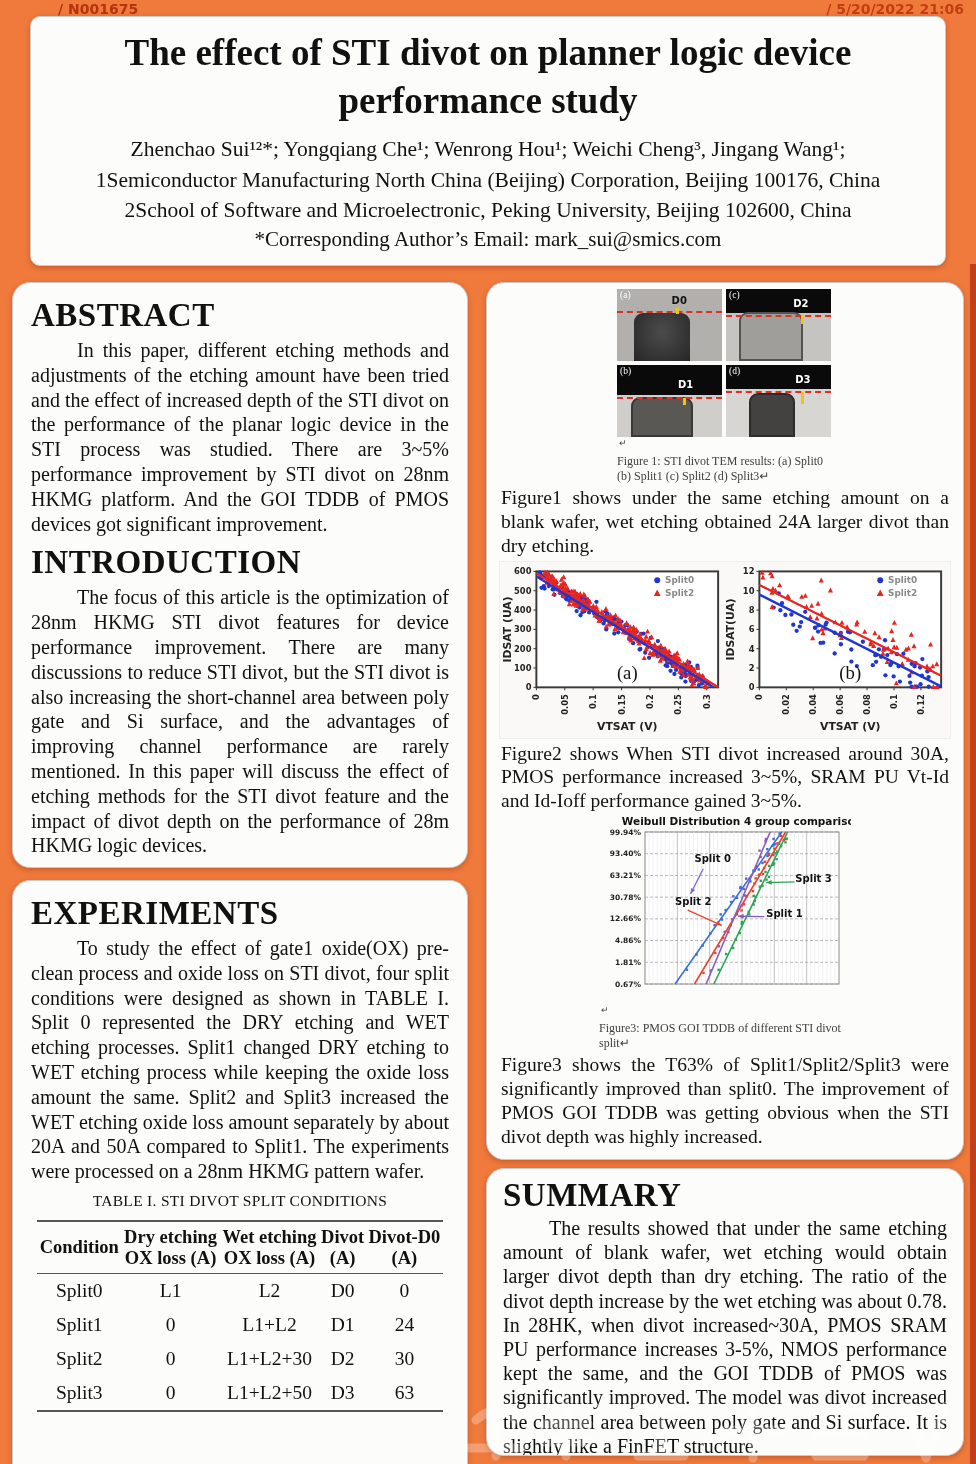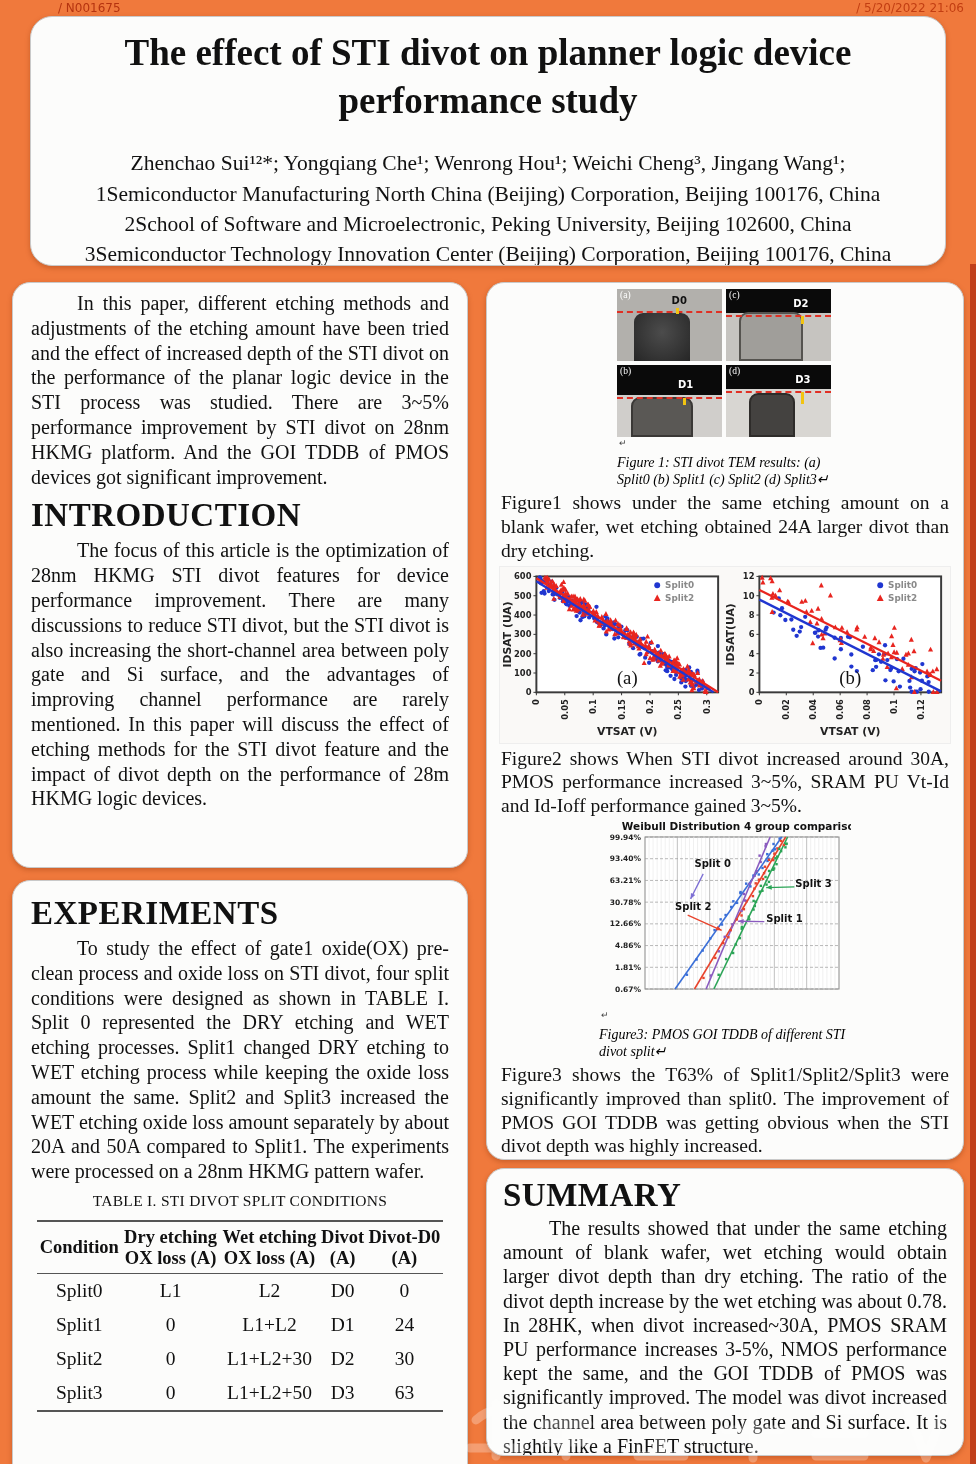--- a/index.html
+++ b/index.html
@@ -1,28 +1,28 @@
 <!DOCTYPE html>
 <html><head>
 <meta charset="utf-8">
 <style>
   html,body{margin:0;padding:0;}
   body{width:976px;height:1464px;position:relative;background:#F0793C;overflow:hidden;
        font-family:"Liberation Serif",serif;color:#111;}
   .edge-strip{position:absolute;top:264px;right:0;width:6px;bottom:0;background:#C0401C;}
-  .topmeta{position:absolute;top:1px;font-family:"DejaVu Sans",sans-serif;font-size:12px;
-           font-weight:normal;color:#B5330F;}
+  .topmeta{position:absolute;top:1px;font-family:"DejaVu Sans",sans-serif;font-size:14px;
+           font-weight:bold;color:#B5330F;}
   #meta-left{left:58px;}
   #meta-right{right:12px;color:#C23E12;}
   .panel{position:absolute;background:#FCFCFB;border:1px solid #c9c9c9;border-radius:18px;
          box-shadow:0 2px 5px rgba(130,45,5,.35);box-sizing:border-box;overflow:hidden;}
-  #header-panel{left:30px;top:16px;width:916px;height:250px;border-radius:22px;
+  #header-panel{left:30px;top:16px;width:916px;height:250px;border-radius:10px;
                 text-align:center;padding-top:12px;}
   .title{font-size:37px;font-weight:bold;line-height:1.3;}
-  .authors{font-size:21.5px;margin-top:23px;line-height:1.42;}
+  .authors{font-size:21.5px;margin-top:9px;line-height:1.42;}
   .affil{font-size:21.5px;line-height:1.40;}
   .email{font-size:21px;line-height:1.40;}
   #panel-left1{left:12px;top:282px;width:456px;height:586px;padding:8px 18px;}
   #panel-left2{left:12px;top:880px;width:456px;height:691px;padding:8px 18px;}
   #panel-right1{left:486px;top:282px;width:478px;height:878px;padding:2px 12px;}
   #panel-right2{left:486px;top:1168px;width:478px;height:288px;padding:6px 16px;}
   .h1{font-size:33px;font-weight:bold;margin:6px 0 4px 0;letter-spacing:.5px;}
   .results-h{font-size:31px;margin:4px 0 2px 2px;white-space:nowrap;}
   .body-text{font-size:20px;line-height:1.24;text-align:justify;text-indent:2.3em;}
   .rpara{font-size:19.5px;line-height:1.22;text-align:justify;margin:3px 2px;}
@@ -58,21 +58,21 @@
   .tem-b .gate{left:13%;width:56%;height:50%;background:#5a5855;border:2px solid #3a3836;}
   .tem-b .dash{top:44%;}
   .tem-b .tag{color:#fff;top:20%;left:58%;}
   .tem-b .tick{top:46%;left:63%;height:7px;}
   .tem-d{background:#d8d6d2;}
   .tem-d .top{height:34%;}
   .tem-d .gate{left:22%;width:40%;height:56%;background:#444240;border:2px solid #2e2c2a;}
   .tem-d .dash{top:36%;}
   .tem-d .tag{color:#fff;top:12%;left:66%;}
   .tem-d .tick{top:38%;left:71%;height:12px;}
-  .figcap{font-style:italic;font-size:14px;line-height:1.22;margin:6px 0 2px;color:#000000;}
+  .figcap{font-size:12px;line-height:1.22;margin:6px 0 2px;color:#404040;}
   .figcap2{font-style:italic;font-size:16px;line-height:1.25;margin:4px 10px 2px 30px;}
   .retmark{font-size:9px;color:#444;line-height:1;margin:2px 0 0 2px;}
   .fig2-wrap{display:flex;justify-content:space-between;background:#faf9f7;border:1px solid #eee;
              padding:3px 2px;margin-top:2px;}
   .fig3-wrap{width:252px;margin:2px auto 0;}
   svg{display:block;}
   .wavy{text-decoration-line:underline;text-decoration-style:wavy;text-decoration-color:#e03024;}
   #watermark{position:absolute;right:0;bottom:-6px;width:520px;height:80px;opacity:.5;pointer-events:none;}
 </style>
 </head>
@@ -83,25 +83,25 @@
 <div class="topmeta" id="meta-right">/ 5/20/2022 21:06</div>
 
 <div class="panel" id="header-panel">
   <div class="title">
     <div>The effect of STI divot on planner logic device</div>
     <div>performance study</div>
   </div>
   <div class="authors">Zhenchao Sui¹²*; Yongqiang Che¹; Wenrong Hou¹; Weichi Cheng³, Jingang Wang¹;</div>
   <div class="affil">1Semiconductor Manufacturing North China (Beijing) Corporation, Beijing 100176, China</div>
   <div class="affil">2School of Software and Microelectronic, Peking University, Beijing 102600, China</div>
-  <div class="affil">3Semiconductor Technology Innovation Center (Beijing) Corporation, Beijing 100176, China</div>
   <div class="email">*Corresponding Author’s Email: mark_sui@smics.com</div>
 </div>
 
 <div class="panel" id="panel-left1">
+  <div class="h1">ABSTRACT</div>
   <div class="body-text">In this paper, different etching methods and adjustments of the etching amount have been tried and the effect of increased depth of the STI divot on the performance of the planar logic device in the STI process was studied. There are 3~5% performance improvement by STI divot on 28nm HKMG platform. And the GOI TDDB of PMOS devices got significant improvement.</div>
   <div class="h1" style="margin-top:8px;">INTRODUCTION</div>
   <div class="body-text">The focus of this article is the optimization of 28nm HKMG STI divot features for device performance improvement. There are many discussions to reduce STI divot, but the STI divot is also increasing the short-channel area between poly gate and Si surface, and the advantages of improving channel performance are rarely mentioned. In this paper will discuss the effect of etching methods for the STI divot feature and the impact of divot depth on the performance of 28m HKMG logic devices.</div>
 </div>
 
 <div class="panel" id="panel-left2">
   <div class="h1">EXPERIMENTS</div>
   <div class="body-text">To study the effect of gate1 oxide(OX) pre-clean process and oxide loss on STI divot, four split conditions were designed as shown in TABLE I. Split 0 represented the DRY etching and WET etching processes. Split1 changed DRY etching to WET etching process while keeping the oxide loss amount the same. Split2 and Split3 increased the WET etching oxide loss amount separately by about 20A and 50A compared to Split1. The experiments were processed on a 28nm HKMG pattern wafer.</div>
   <div class="tbl-title">TABLE I. STI DIVOT SPLIT CONDITIONS</div>
   <table id="split-table">

